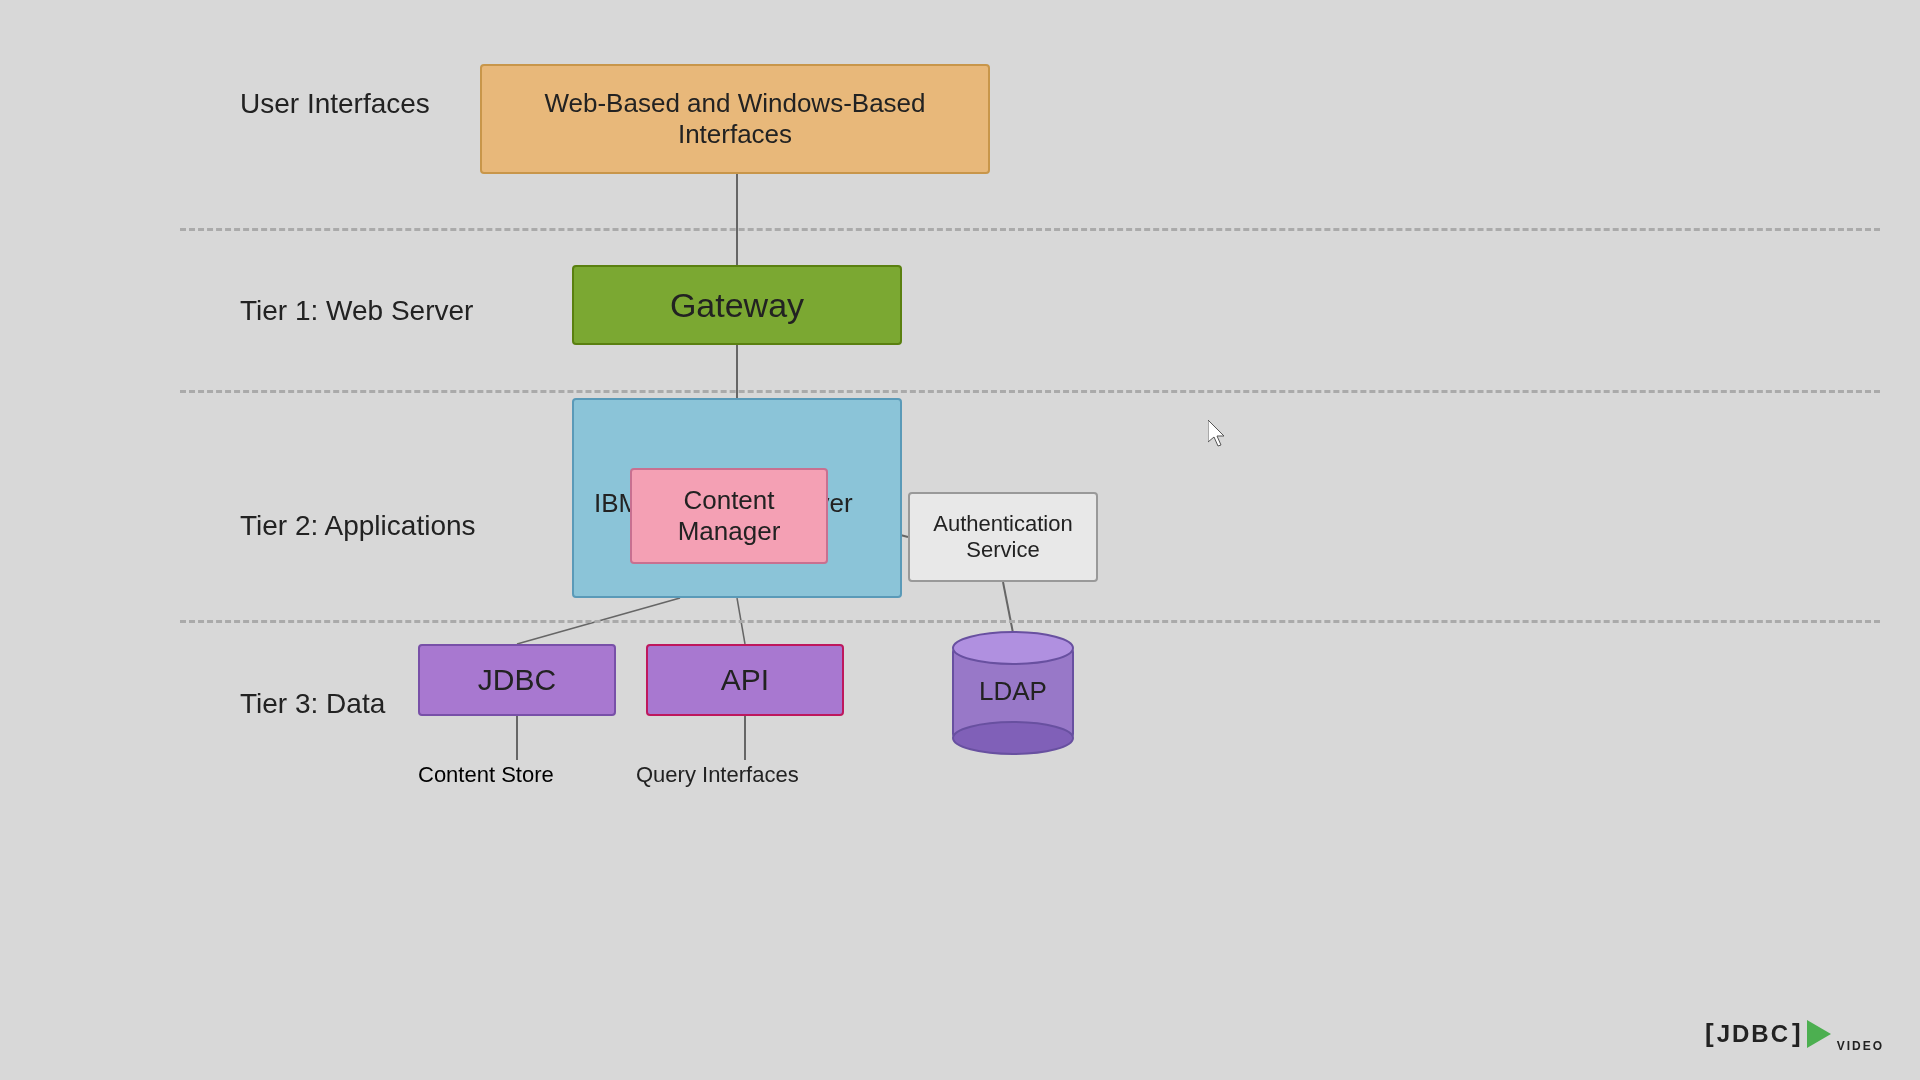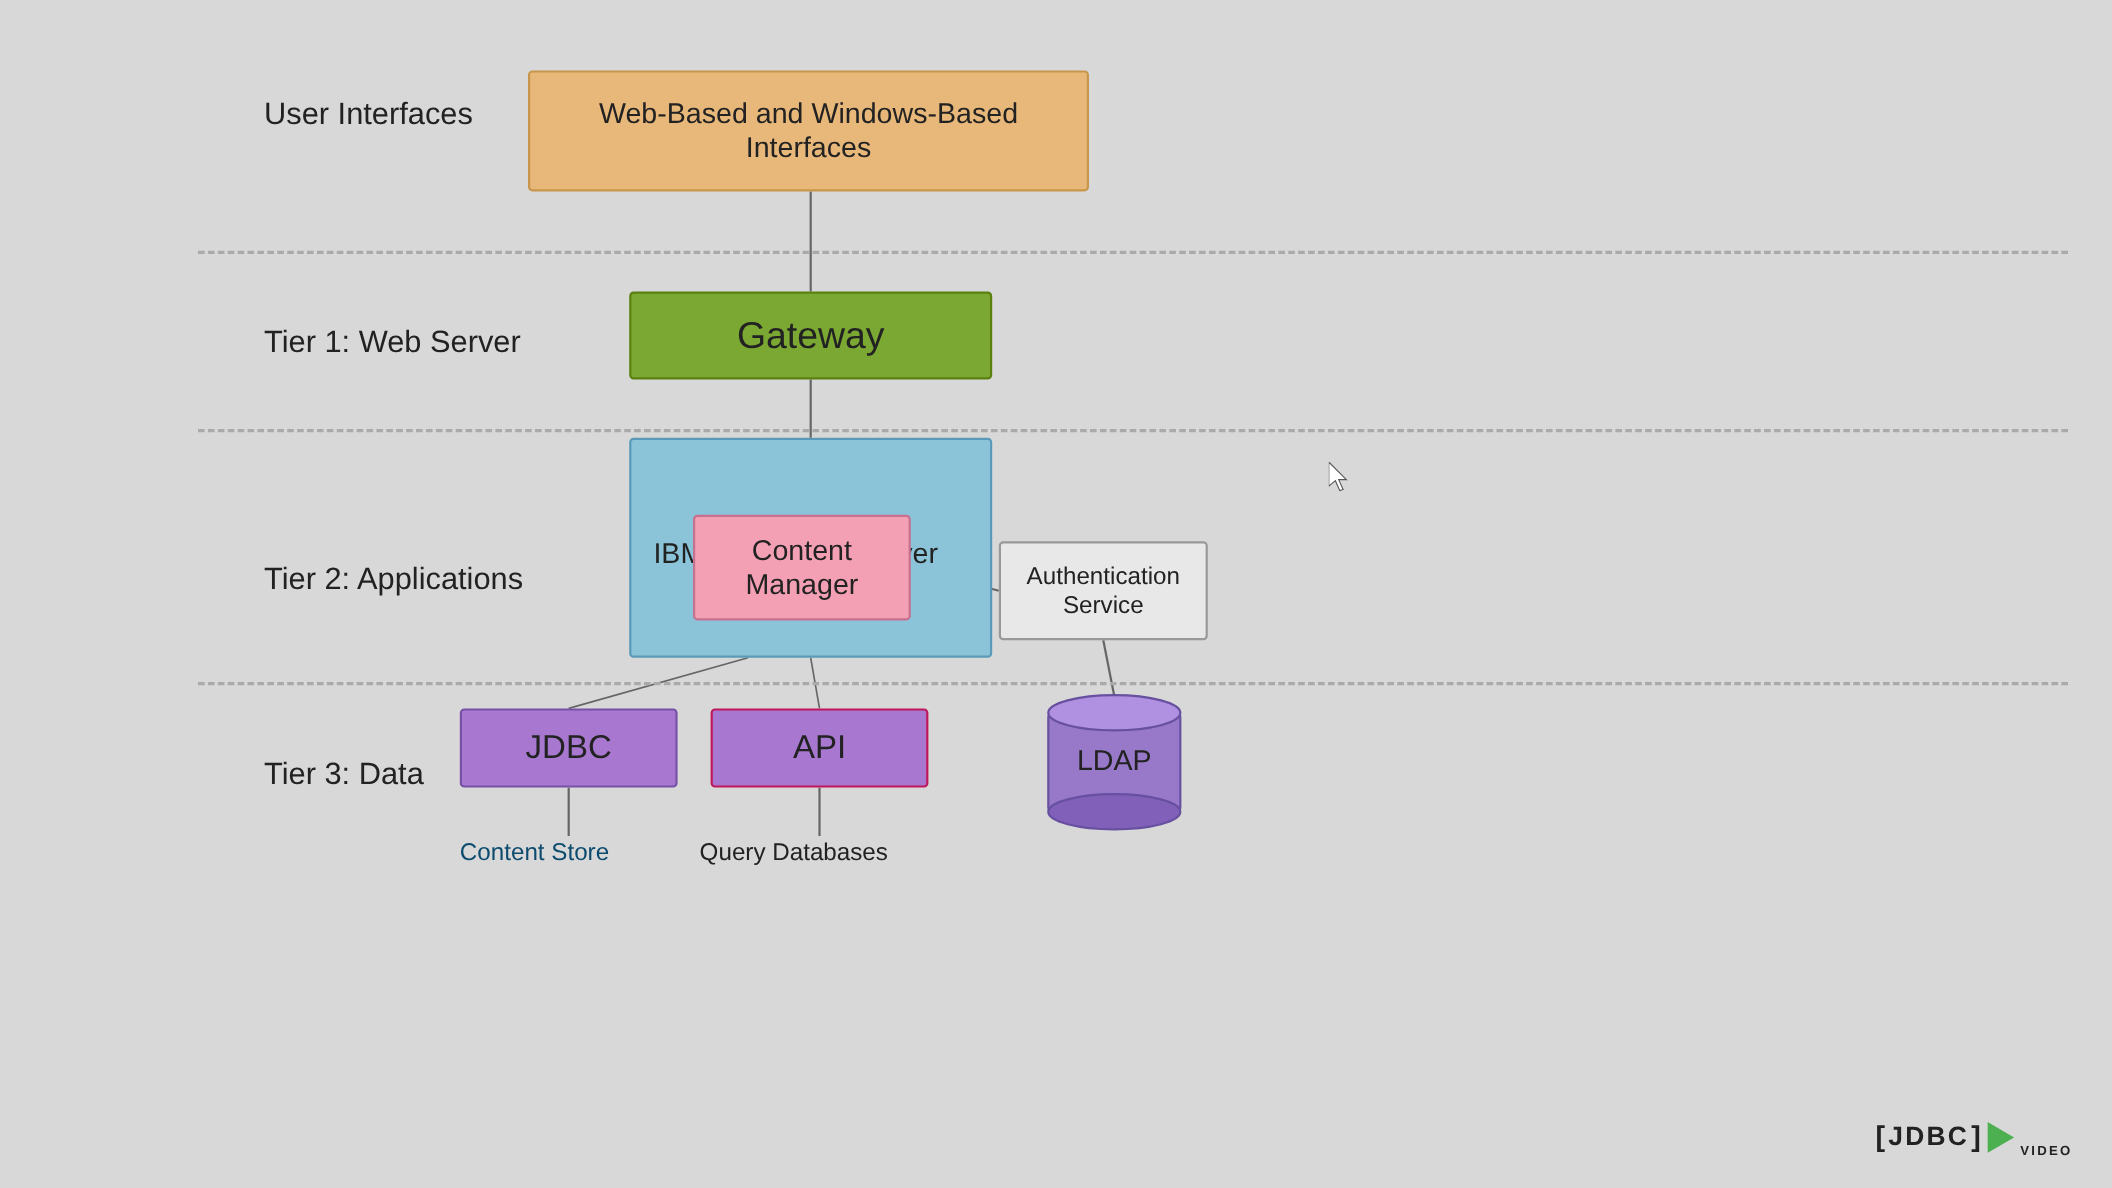--- a/index.html
+++ b/index.html
@@ -120,22 +120,22 @@
   <svg style="position:absolute; left:948px; top:628px; width:130px; height:130px;">
 
     <rect x="5" y="20" width="120" height="90" rx="4" fill="#9878c8" stroke="#6850a0" stroke-width="2"></rect>
 
     <ellipse cx="65" cy="20" rx="60" ry="16" fill="#b090e0" stroke="#6850a0" stroke-width="2"></ellipse>
 
     <ellipse cx="65" cy="110" rx="60" ry="16" fill="#8060b8" stroke="#6850a0" stroke-width="2"></ellipse>
     <text x="65" y="72" text-anchor="middle" font-size="26" fill="#222" font-family="Arial" font-weight="normal">LDAP</text>
   </svg>
 
-  <div style="position:absolute; left:418px; top:762px; font-size:22px; color:#0c4a6e;">Content Store</div>
-  <div style="position:absolute; left:636px; top:762px; font-size:22px; color:#222;">Query Databases</div>
+  <div style="position:absolute; left:418px; top:762px; font-size:22px; color:#000000;">Content Store</div>
+  <div style="position:absolute; left:636px; top:762px; font-size:22px; color:#222;">Query Interfaces</div>
 
   <svg style="position:absolute; left:1208px; top:420px; width:20px; height:28px;">
     <polygon points="0,0 0,22 6,17 10,26 13,25 9,16 16,16" fill="white" stroke="#555" stroke-width="1"></polygon>
   </svg>
 
   <div style="position:absolute; bottom:28px; right:36px; display:flex; align-items:center; gap:2px;">
     <span style="font-size:26px; font-weight:bold; color:#222; letter-spacing:1px;">[</span>
     <span style="font-size:24px; font-weight:bold; color:#222; letter-spacing:2px;">JDBC</span>
     <span style="font-size:26px; font-weight:bold; color:#222;">]</span>
     <div style="display:flex; flex-direction:column; align-items:center; margin-left:4px;">

